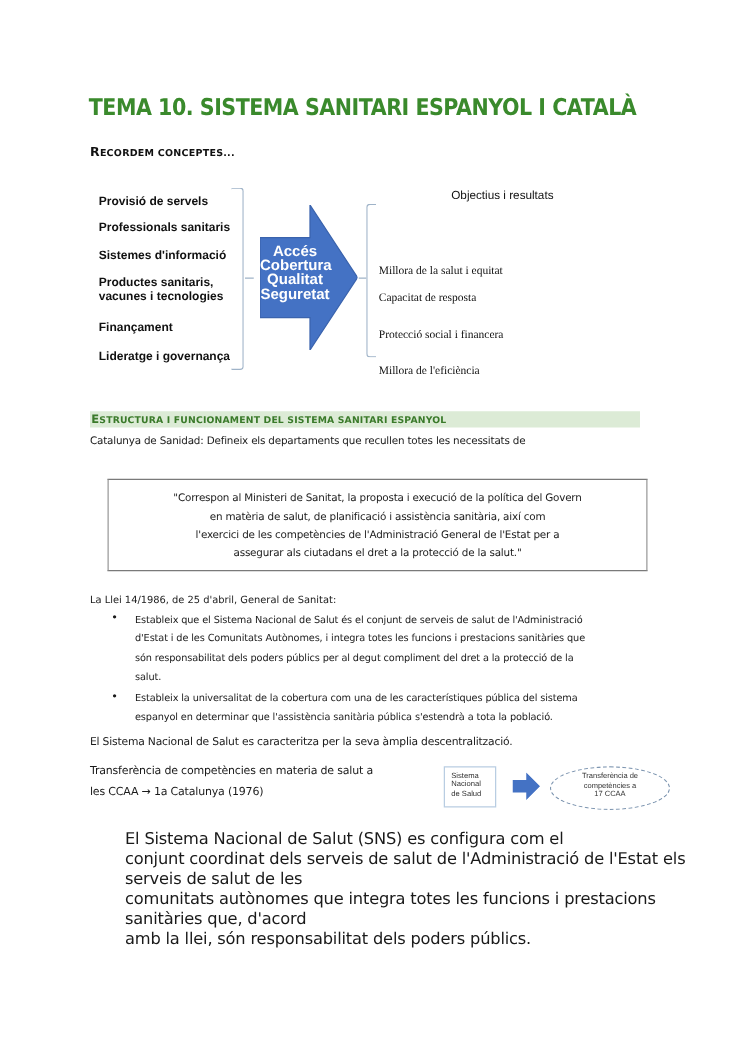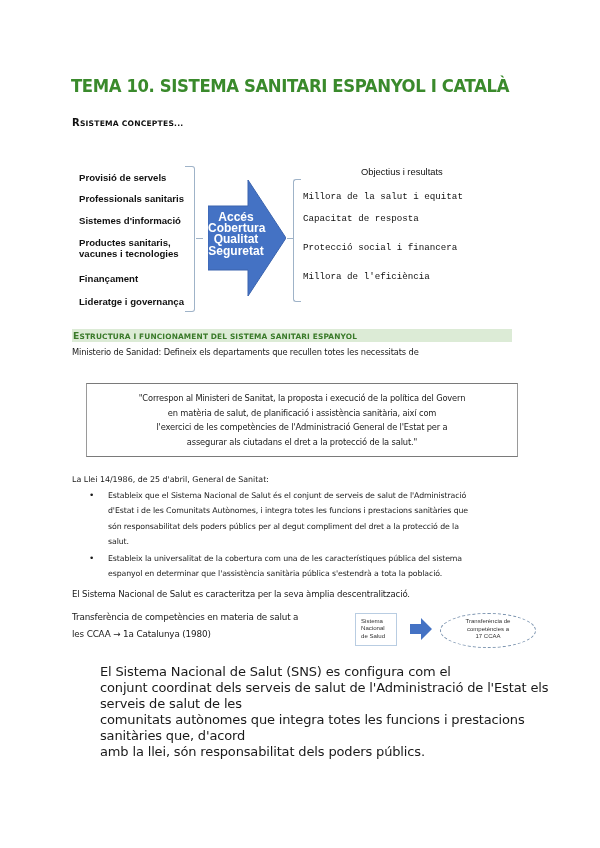--- a/index.html
+++ b/index.html
@@ -13,21 +13,21 @@
       transform: scaleY(1.12); transform-origin: left top;
     }
     .subheading {
       position: absolute; left: 72px; top: 117px;
       font-family: "DejaVu Sans", sans-serif; font-weight: bold;
       font-size: 7.6px; color: #111; letter-spacing: 0.2px;
     }
     .subheading .big { font-size: 10px; }
 
     
-    .diagram { position: absolute; left: 0; top: 16px; width: 588px; height: 310px; }
+    .diagram { position: absolute; left: 0; top: 0; width: 588px; height: 310px; }
     .left-items .item {
       position: absolute; left: 79px;
       font-family: "Liberation Sans", sans-serif; font-weight: bold;
       font-size: 9.6px; color: #111; line-height: 11.5px;
     }
     .bracket-left {
       left: 185px; top: 150px; width: 10px; height: 146px;
       border-top: 1px solid #9fb3c8; border-bottom: 1px solid #9fb3c8;
       border-right: 1px solid #9fb3c8; border-left: none;
       border-radius: 0 3px 3px 0;
@@ -52,22 +52,22 @@
       font-family: "Liberation Sans", sans-serif; font-weight: bold;
       font-size: 12px; line-height: 11.2px;
     }
     .right-title {
       position: absolute; left: 315px; top: 150px;
       font-family: "Liberation Sans", sans-serif; font-weight: normal;
       font-size: 9.4px; color: #111; margin-left: 46px;
     }
     .right-items .item {
       position: absolute; left: 303px;
-      font-family: Liberation Mono, monospace;
-      font-size: 9.2px; color: #111;
+      font-family: Liberation Serif, serif;
+      font-size: 9.2px; color: #111; margin-top: 36px;
     }
 
     
     .section-band {
       position: absolute; left: 72px; top: 329px; width: 440px; height: 13px;
       background: #dcebd6;
     }
     .section-heading {
       position: absolute; left: 73px; top: 330px;
       font-family: "DejaVu Sans", sans-serif; font-weight: bold;
@@ -125,21 +125,21 @@
       border: 1px dashed #7d95b0; border-radius: 50%;
       font-family: "Liberation Sans", sans-serif; font-size: 6px; line-height: 7.5px;
       color: #333; text-align: center; padding-top: 4px;
     }
   </style>
 </head>
 <body>
 
 <div class="page-title">TEMA 10. SISTEMA SANITARI ESPANYOL I CATALÀ</div>
 
-<div class="subheading"><span class="big">R</span><span>SISTEMA CONCEPTES...</span></div>
+<div class="subheading"><span class="big">R</span><span>ECORDEM CONCEPTES...</span></div>
 
 <div class="diagram">
   <div class="left-items">
     <div class="item" style="top:156px">Provisió de servels</div>
     <div class="item" style="top:177px">Professionals sanitaris</div>
     <div class="item" style="top:199px">Sistemes d'informació</div>
     <div class="item" style="top:221px">Productes sanitaris,</div>
     <div class="item" style="top:232px">vacunes i tecnologies</div>
     <div class="item" style="top:257px">Finançament</div>
     <div class="item" style="top:280px">Lideratge i governança</div>
@@ -166,21 +166,21 @@
     <div class="item" style="top:197px">Capacitat de resposta</div>
     <div class="item" style="top:226px">Protecció social i financera</div>
     <div class="item" style="top:255px">Millora de l'eficiència</div>
   </div>
 </div>
 
 <div class="section-band"></div>
 <div class="section-heading"><span class="big">E</span><span>STRUCTURA I FUNCIONAMENT DEL SISTEMA SANITARI ESPANYOL</span></div>
 
 <div class="para" style="top:344px">
-  <div>Ministerio de Sanidad: Defineix els departaments que recullen totes les necessitats de</div>
+  <div>Catalunya de Sanidad: Defineix els departaments que recullen totes les necessitats de</div>
 </div>
 
 <div class="quote-box"></div>
 <div class="quote-text">
   <div>"Correspon al Ministeri de Sanitat, la proposta i execució de la política del Govern</div>
   <div>en matèria de salut, de planificació i assistència sanitària, així com</div>
   <div>l'exercici de les competències de l'Administració General de l'Estat per a</div>
   <div>assegurar als ciutadans el dret a la protecció de la salut."</div>
 </div>
 
@@ -197,21 +197,21 @@
     <span class="dot">•</span>
     <div>Estableix la universalitat de la cobertura com una de les característiques pública del sistema</div>
     <div>espanyol en determinar que l'assistència sanitària pública s'estendrà a tota la població.</div>
   </div>
 </div>
 
 <div class="para" style="top:586px; font-size:8.6px;">El Sistema Nacional de Salut es caracteritza per la seva àmplia descentralització.</div>
 
 <div class="transfer-text">
   <div>Transferència de competències en materia de salut a</div>
-  <div>les CCAA → 1a Catalunya (1980)</div>
+  <div>les CCAA → 1a Catalunya (1976)</div>
 </div>
 <div class="sns-box">
   <div>Sistema</div>
   <div>Nacional</div>
   <div>de Salud</div>
 </div>
 <svg class="small-arrow" viewBox="0 0 22 22">
   <polygon points="0,6 11,6 11,0 22,11 11,22 11,16 0,16" fill="#4472c4"></polygon>
 </svg>
 <div class="oval">

